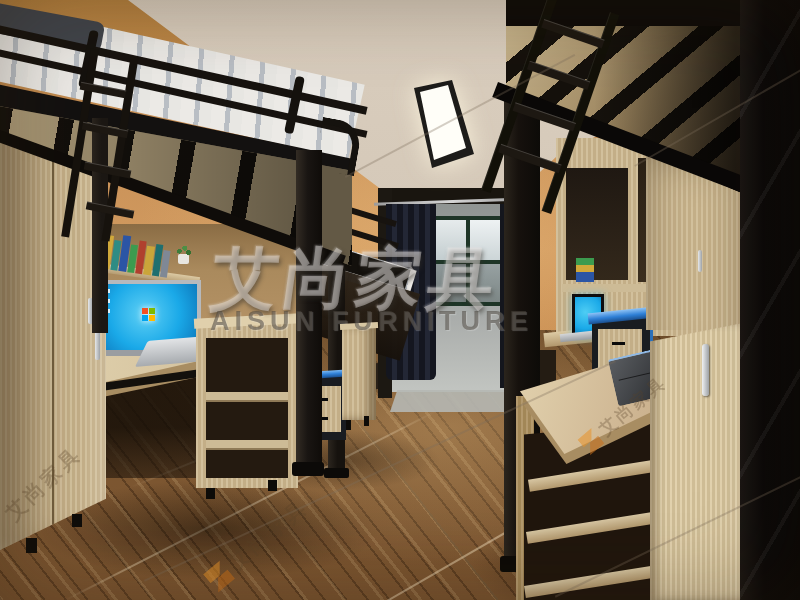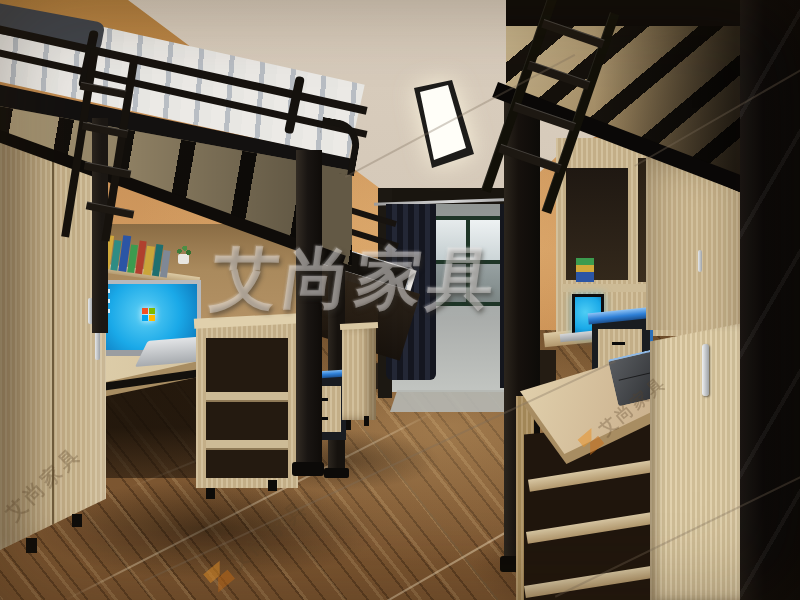--- a/index.html
+++ b/index.html
@@ -274,20 +274,22 @@
   </div>
 
   <div class="abs" style="left:740px;top:0;width:60px;height:600px;
        background:repeating-linear-gradient(120deg,transparent 0 56px,rgba(255,255,255,.05) 56px 60px),
                   linear-gradient(90deg,#1a1613,#0a0808 40%,#070606);"></div>
 
   <div class="abs" style="left:0;top:0;width:800px;height:600px;pointer-events:none;">
     <div class="abs" style="left:212px;top:234px;width:330px;font-size:66px;font-weight:bold;letter-spacing:6px;
                 transform:skewX(-8deg);color:rgba(235,232,228,.42);
                 text-shadow:2px 3px 4px rgba(50,45,40,.5),-1px -1px 2px rgba(255,255,255,.25);">艾尚家具</div>
+    <div class="abs" style="left:210px;top:306px;width:340px;font-size:27px;font-weight:bold;letter-spacing:5px;
+                color:rgba(75,70,62,.55);text-shadow:1px 1px 1px rgba(255,255,255,.22);">AISUN FURNITURE</div>
 
     <div class="wm-tile" style="left:-4px;top:470px;transform:rotate(-44deg);">
       <span class="cn">艾尚家具</span>
     </div>
     <div class="wm-tile" style="left:196px;top:530px;transform:rotate(-40deg);">
       <span class="wm-logo">
           <i class="t"></i>
           <i class="b"></i>
         </span>
       <span class="cn">艾尚家具</span>

